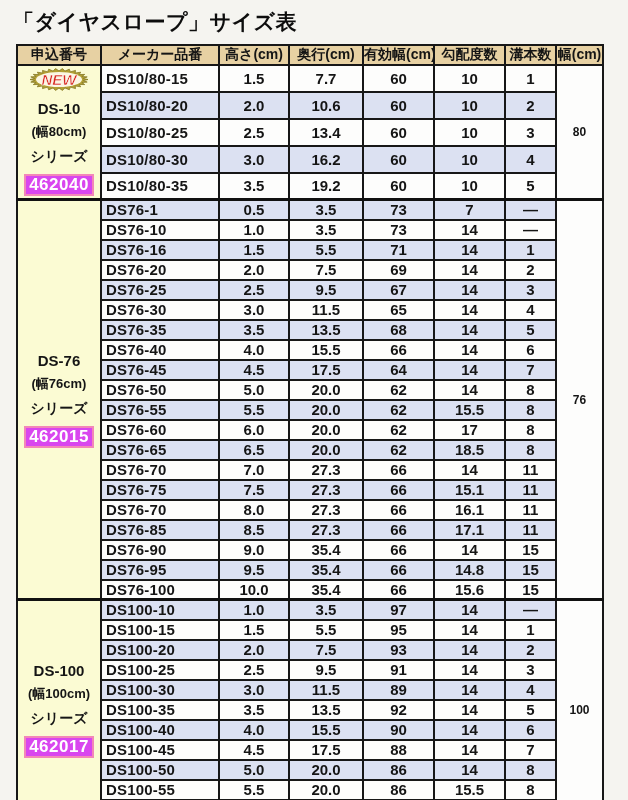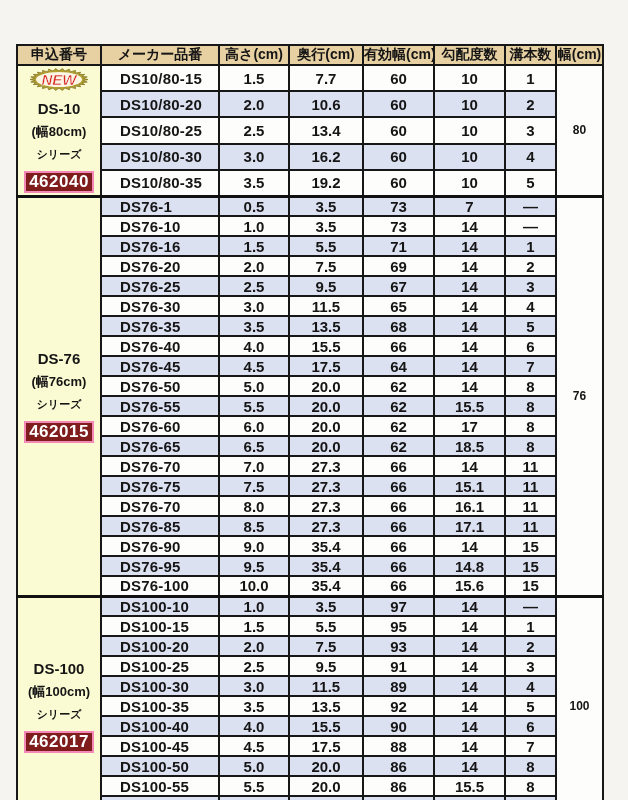--- a/index.html
+++ b/index.html
@@ -26,47 +26,48 @@
     font-weight: 700;
     overflow: hidden; white-space: nowrap;
   }
   thead th {
     background: #e7d1a3;
     height: 18px; font-size: 14px; text-align: center;
     padding: 0;
     margin-top: 17px;
   }
   tbody td { height: 20px; font-size: 15px; }
-  td.c-code { text-align: left; padding-left: 18px; letter-spacing: 0.2px; }
+  td.c-code { text-align: left; padding-left: 4px; letter-spacing: 0.2px; }
   td.c-num  { text-align: center; }
   td.stripe { background: #dce1f2; }
   td.plain  { background: #fdfdfc; }
   tr.group-start td { border-top: 3px solid #111; }
   td.order-cell {
     background: #fbfbd3; text-align: center; vertical-align: middle;
     padding: 2px 1px;
   }
   td.width-cell { background: #fdfdfc; text-align: center; font-size: 12px; }
   .grp-stack { display: flex; flex-direction: column; align-items: center; gap: 8px; }
   .grp-name  { font-size: 15px; line-height: 1.15; }
   .grp-width { font-size: 13px; line-height: 1.15; }
-  .grp-suffix{ font-size: 11px; line-height: 1.15; }
+  .grp-suffix{ font-size: 14px; line-height: 1.15; }
   .order-badge {
     display: inline-block; margin-top: 2px;
-    background: #7f1d1d; color: #ffffff;
+    background: #d946ef; color: #ffffff;
     border: 2px solid #f387b8;
     font-size: 17px; font-weight: 700; line-height: 1.05;
     padding: 0 3px; letter-spacing: 0.5px;
   }
   .new-badge { display: block; margin: 0 auto 1px auto; }
 </style>
 </head>
 <body>
 
 <div class="page">
+  <div class="page-title">「ダイヤスロープ」サイズ表</div>
 
   <table class="size-table">
     <colgroup>
       <col style="width:84px">
         <col style="width:118px">
         <col style="width:70px">
         <col style="width:74px">
       <col style="width:71px">
         <col style="width:71px">
         <col style="width:51px">

